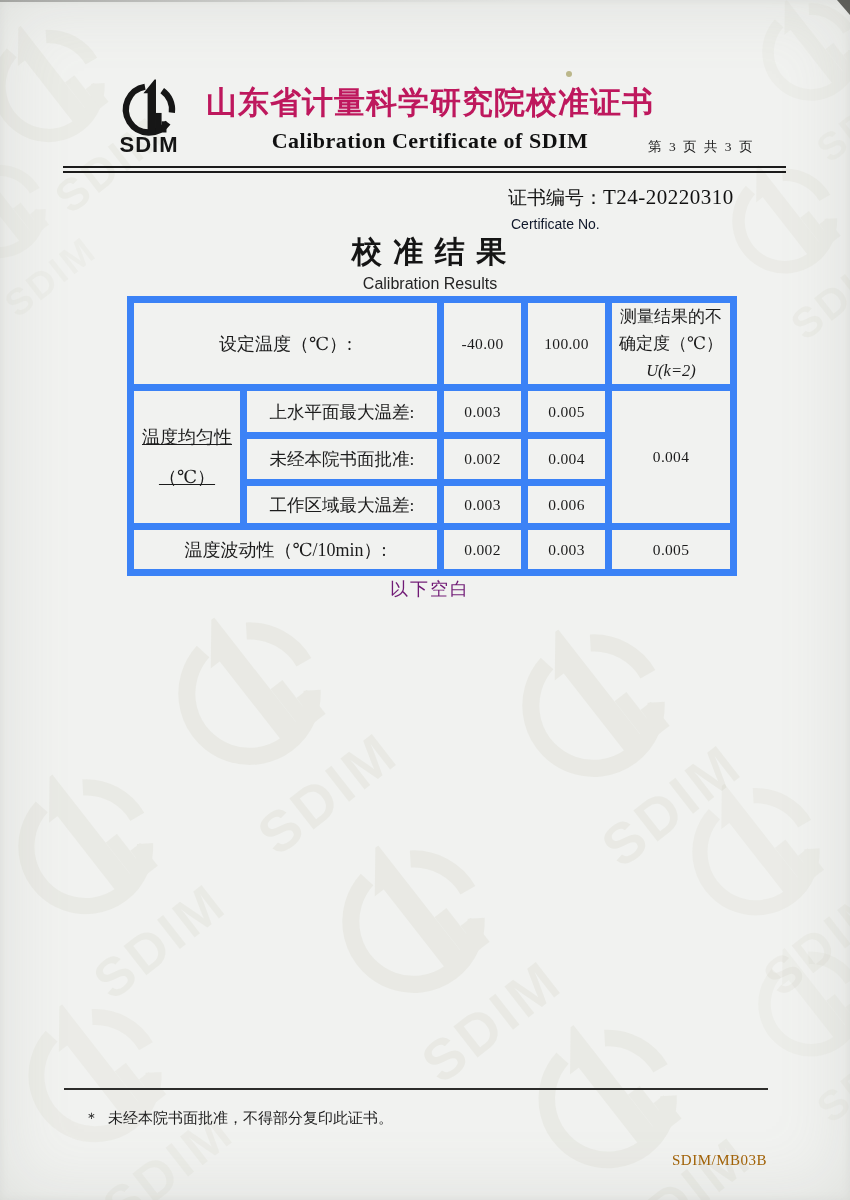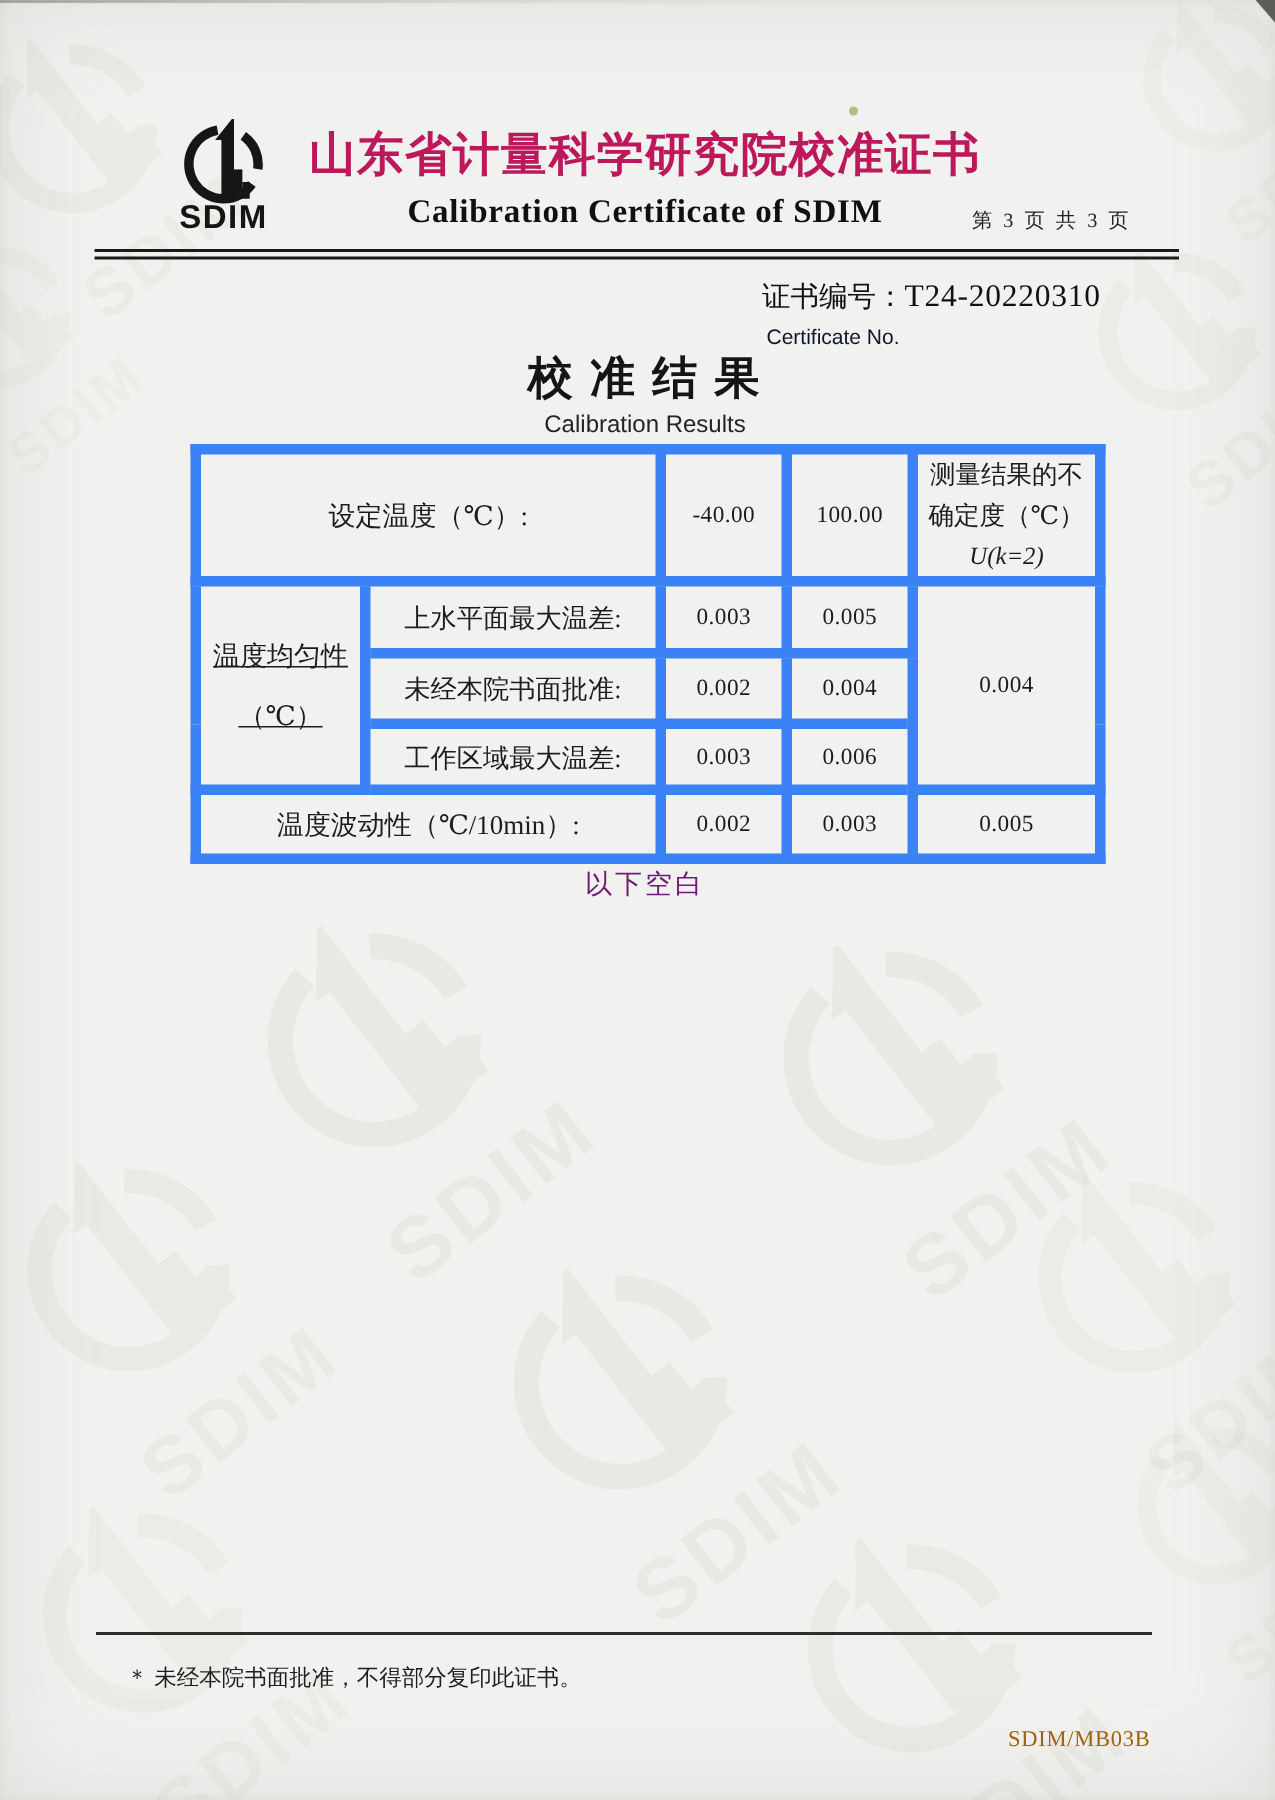--- a/index.html
+++ b/index.html
@@ -44,21 +44,21 @@
   td.sublbl{font-size:17.5px;}
   td.num{font-size:15.5px;letter-spacing:.3px;}
   td.unc-head{font-size:17px;line-height:27px;text-align:left;padding:4px 2px 2px 8px;}
   td.unc-head .uk{text-align:center;font-style:italic;font-size:16.5px;}
   .uniflbl div{line-height:40px;text-decoration:underline;}
   
   .blank-note{left:170px;top:577px;width:520px;text-align:center;
     font-size:18px;letter-spacing:2px;color:#701a75;}
   
   .footer-rule{left:64px;top:1088px;width:704px;height:2px;background:#2d2d2b;}
-  .footer-notes{left:84px;top:1106px;font-size:15px;line-height:27px;color:#1e1e1e;}
+  .footer-notes{left:84px;top:1106px;font-size:15px;line-height:27px;color:#1e1e1e;font-family:Liberation Mono, monospace;}
   .form-code{left:600px;top:1152px;width:167px;text-align:right;
     font-size:15px;letter-spacing:.5px;color:#a16207;}
   
   .wm{position:absolute;color:#b2b096;pointer-events:none;}
   .speck{left:566px;top:71px;width:6px;height:6px;border-radius:50%;
     background:#aea871;opacity:.8;}
   .corner-wedge{right:0;top:0;width:0;height:0;
     border-top:15px solid rgba(70,70,66,.85);border-left:13px solid transparent;}
   .top-edge{left:0;top:0;width:520px;height:2px;
     background:linear-gradient(to right,rgba(90,90,86,.45),rgba(120,120,115,.12) 60%,transparent);}

